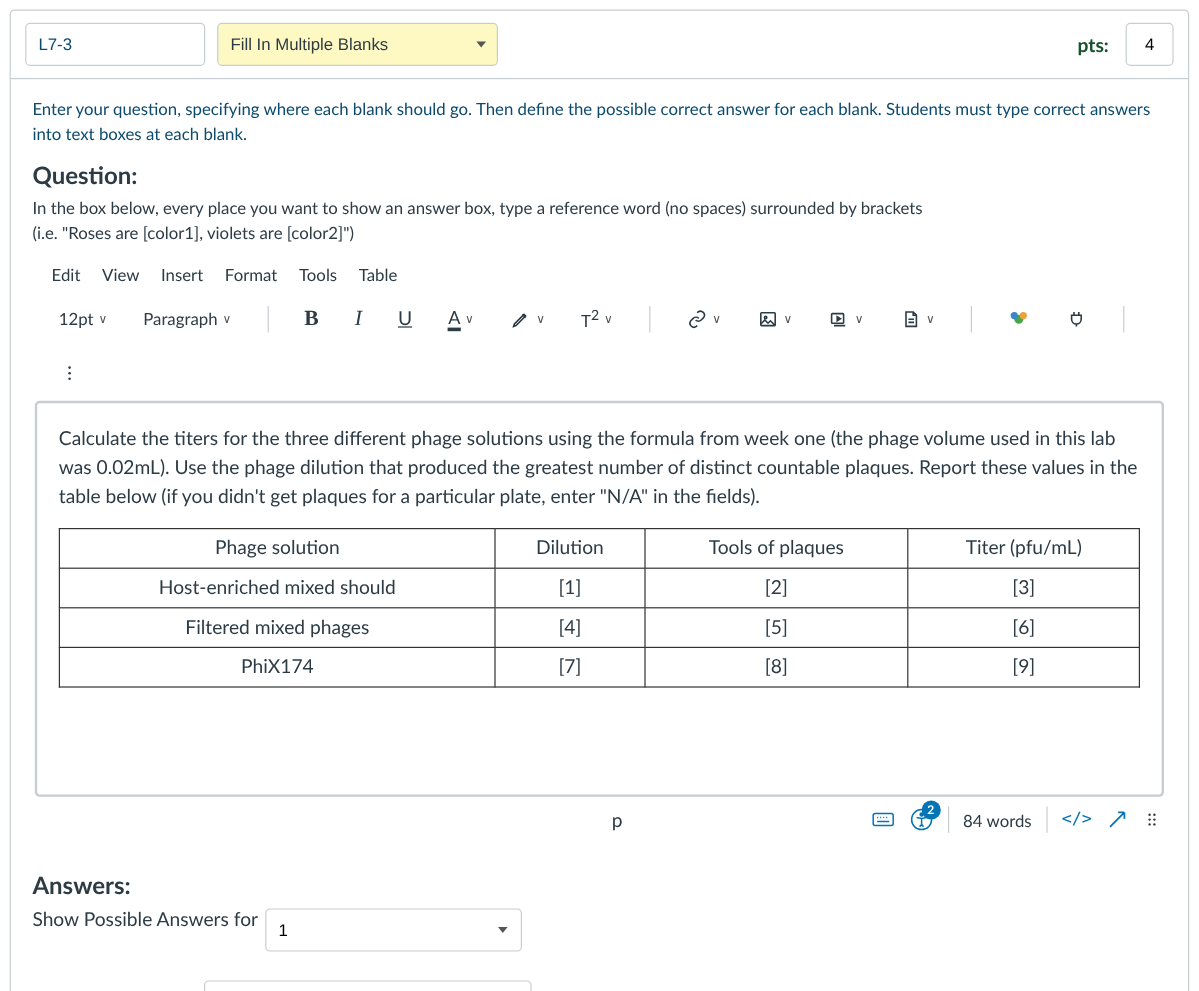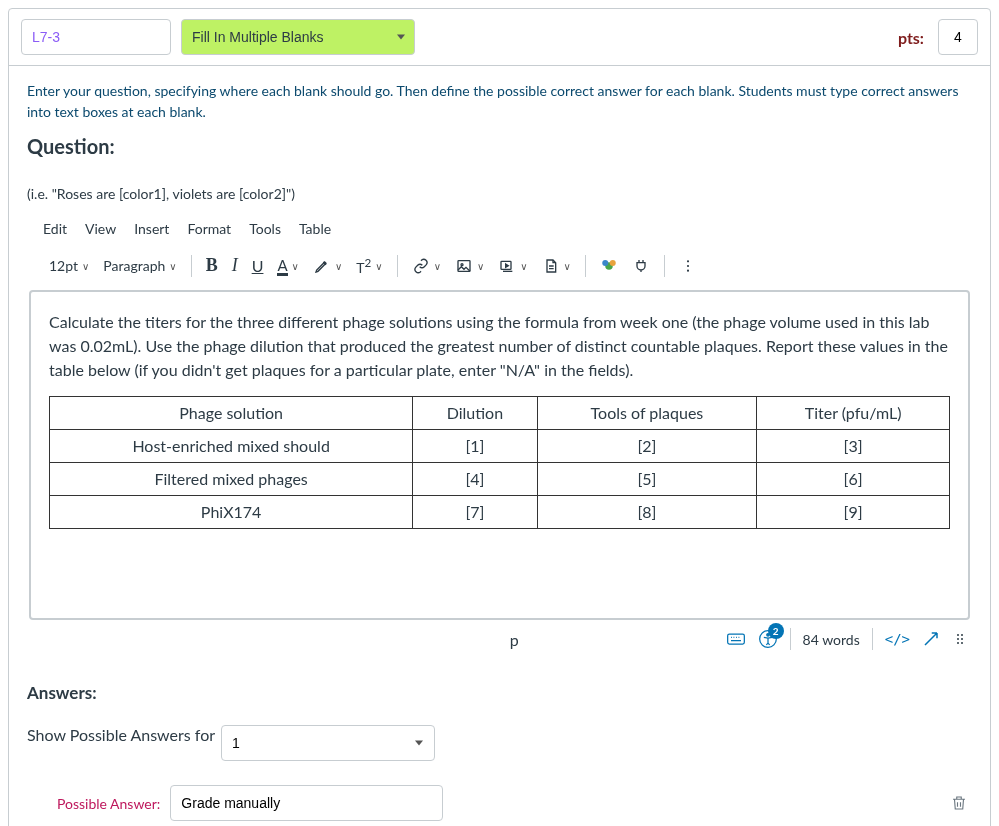--- a/index.html
+++ b/index.html
@@ -1,52 +1,52 @@
 <!DOCTYPE html>
 <html><head>
 <meta charset="utf-8">
 <style>
 * { box-sizing: border-box; margin: 0; padding: 0; }
 body { font-family: "Lato", "Helvetica Neue", Helvetica, Arial, sans-serif; font-size: 14px; color: #2d3b45; background: #fff; padding: 8px; width: 999px; }
 .question-card { border: 1px solid #c7cdd1; border-radius: 4px; }
 .header-row { display: flex; align-items: center; padding: 10px 12px; border-bottom: 1px solid #c7cdd1; gap: 10px; }
-.q-name-input { width: 150px; height: 36px; padding: 6px 10px; border: 1px solid #c7cdd1; border-radius: 4px; font-size: 14px; color: #8b5cf6; }
-.q-type-select { width: 234px; height: 36px; padding: 6px 10px; border: 1px solid #c7cdd1; border-radius: 4px; font-size: 14px; color: #2d3b45; background: #bef264; appearance: none; position: relative; }
+.q-name-input { width: 150px; height: 36px; padding: 6px 10px; border: 1px solid #c7cdd1; border-radius: 4px; font-size: 14px; color: #0c4a6e; }
+.q-type-select { width: 234px; height: 36px; padding: 6px 10px; border: 1px solid #c7cdd1; border-radius: 4px; font-size: 14px; color: #2d3b45; background: #fef9c3; appearance: none; position: relative; }
 .select-wrap { position: relative; width: 234px; }
 .select-wrap::after { content: ""; position: absolute; right: 10px; top: 50%; transform: translateY(-50%); width: 0; height: 0; border-left: 4px solid transparent; border-right: 4px solid transparent; border-top: 5px solid #555; pointer-events: none; }
 .spacer { flex: 1; }
-.pts-label { font-size: 16px; color: #7f1d1d; font-weight: bold; margin-right: 4px; }
+.pts-label { font-size: 16px; color: #14532d; font-weight: bold; margin-right: 4px; }
 .pts-input { width: 40px; height: 36px; text-align: center; border: 1px solid #c7cdd1; border-radius: 4px; font-size: 14px; }
 .body-section { padding: 14px 18px 18px 18px; }
 .instructions { font-size: 14px; line-height: 1.5; color: #0c4a6e; margin-bottom: 12px; }
 .q-label { font-size: 20px; font-weight: bold; margin-bottom: 4px; }
 .q-help { font-size: 14px; line-height: 1.5; margin-bottom: 12px; }
 .rce-menubar { display: flex; gap: 18px; padding: 4px 16px 10px 16px; font-size: 14px; color: #2d3b45; }
 .rce-menubar span { cursor: pointer; }
-.rce-toolbar { display: flex; align-items: center; gap: 2px; padding: 4px 16px 10px 16px; flex-wrap: wrap; }
+.rce-toolbar { display: flex; align-items: center; gap: 18px; padding: 4px 16px 10px 16px; flex-wrap: wrap; }
 .tb-item { display: flex; align-items: center; padding: 4px 6px; color: #2d3b45; cursor: pointer; border-radius: 3px; }
 .tb-text { font-size: 14px; }
 .chev { font-size: 10px; margin-left: 4px; color: #555; }
 .tb-sep { width: 1px; height: 22px; background: #c7cdd1; margin: 0 6px; }
 .tb-icon { width: 18px; height: 18px; display: inline-flex; align-items: center; justify-content: center; }
 .editor-box { border: 2px solid #c7cdd1; border-radius: 4px; margin: 0 2px; padding: 18px 18px 14px 18px; min-height: 330px; display: flex; flex-direction: column; }
 .editor-content { flex: 1; font-size: 16px; line-height: 1.5; color: #2d3b45; }
 .editor-content p { margin-bottom: 14px; }
 table.data-table { border-collapse: collapse; width: 100%; margin-top: 4px; }
 table.data-table td, table.data-table th { border: 1px solid #333; padding: 4px 8px; font-size: 16px; text-align: center; font-weight: normal; }
 table.data-table th { font-weight: normal; }
 .status-bar { display: flex; align-items: center; padding: 8px 4px 0 4px; font-size: 14px; color: #2d3b45; gap: 8px; }
 .status-path { flex: 1; text-align: center; font-size: 16px; color: #2d3b45; padding-left: 280px; }
 .status-icons { display: flex; align-items: center; gap: 12px; }
 .status-sep { width: 1px; height: 22px; background: #c7cdd1; }
 .a11y-wrap { position: relative; display: inline-block; }
 .a11y-badge { position: absolute; top: -6px; right: -6px; background: #0374b5; color: #fff; border-radius: 50%; width: 16px; height: 16px; font-size: 10px; display: flex; align-items: center; justify-content: center; font-weight: bold; }
 .sb-icon { color: #0374b5; cursor: pointer; }
 .answers-section { padding: 14px 18px 8px 18px; }
-.answers-label { font-size: 17px; font-weight: bold; margin-bottom: 22px; }
+.answers-label { font-size: 20px; font-weight: bold; margin-bottom: 7px; }
 .show-row { display: flex; align-items: flex-start; gap: 6px; margin-bottom: 16px; font-size: 16px; }
 .blank-select-wrap { position: relative; width: 214px; }
 .blank-select { width: 100%; height: 36px; padding: 6px 10px; border: 1px solid #c7cdd1; border-radius: 4px; font-size: 14px; background: #fff; appearance: none; }
 .blank-select-wrap::after { content: ""; position: absolute; right: 12px; top: 50%; transform: translateY(-50%); width: 0; height: 0; border-left: 4px solid transparent; border-right: 4px solid transparent; border-top: 5px solid #555; pointer-events: none; }
 .answer-row { display: flex; align-items: center; gap: 10px; padding: 8px 0 12px 30px; }
 .pa-label { color: #be185d; font-size: 14px; }
 .pa-input { width: 273px; height: 36px; padding: 6px 10px; border: 1px solid #c7cdd1; border-radius: 4px; font-size: 14px; }
 .trash-icon { margin-left: auto; color: #6b7780; cursor: pointer; padding-right: 4px; }
 .comment-btn { margin-left: 30px; width: 48px; height: 32px; border: 1px solid #00803a; background: #fff; border-radius: 2px; display: flex; align-items: center; justify-content: center; color: #2d3b45; font-size: 14px; letter-spacing: 2px; cursor: pointer; }
 svg { display: block; }
@@ -65,21 +65,21 @@
     </div>
     <div class="spacer"></div>
     <span class="pts-label">pts:</span>
     <input class="pts-input" type="text" value="4" style="">
   </div>
 
   <div class="body-section">
     <p class="instructions">Enter your question, specifying where each blank should go. Then define the possible correct answer for each blank. Students must type correct answers into text boxes at each blank.</p>
     <div class="q-label">Question:</div>
     <div class="q-help">
-      <br>
+      <span>In the box below, every place you want to show an answer box, type a reference word (no spaces) surrounded by brackets</span><br>
       <span>(i.e. "Roses are [color1], violets are [color2]")</span>
     </div>
 
     <div class="rce-menubar">
       <span>Edit</span>
       <span>View</span>
       <span>Insert</span>
       <span>Format</span>
       <span>Tools</span>
       <span>Table</span>

